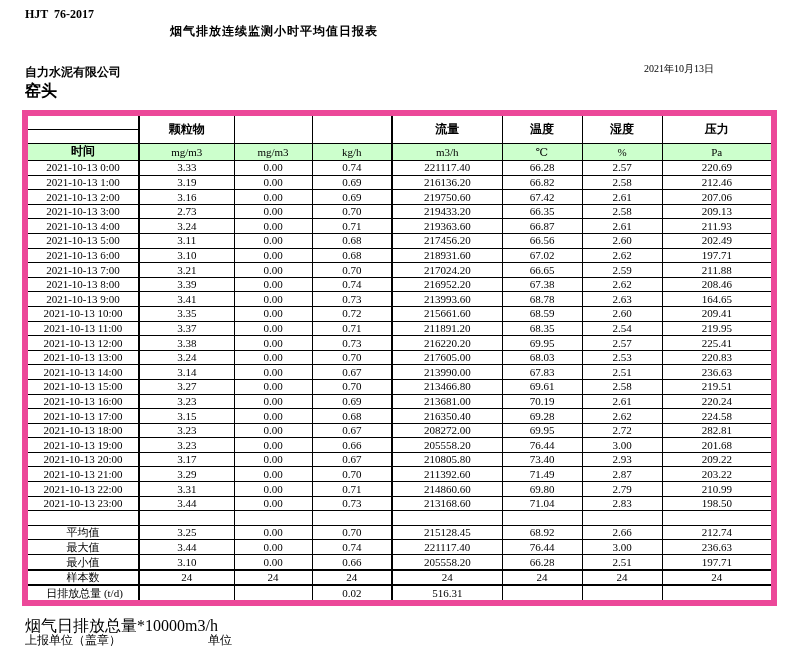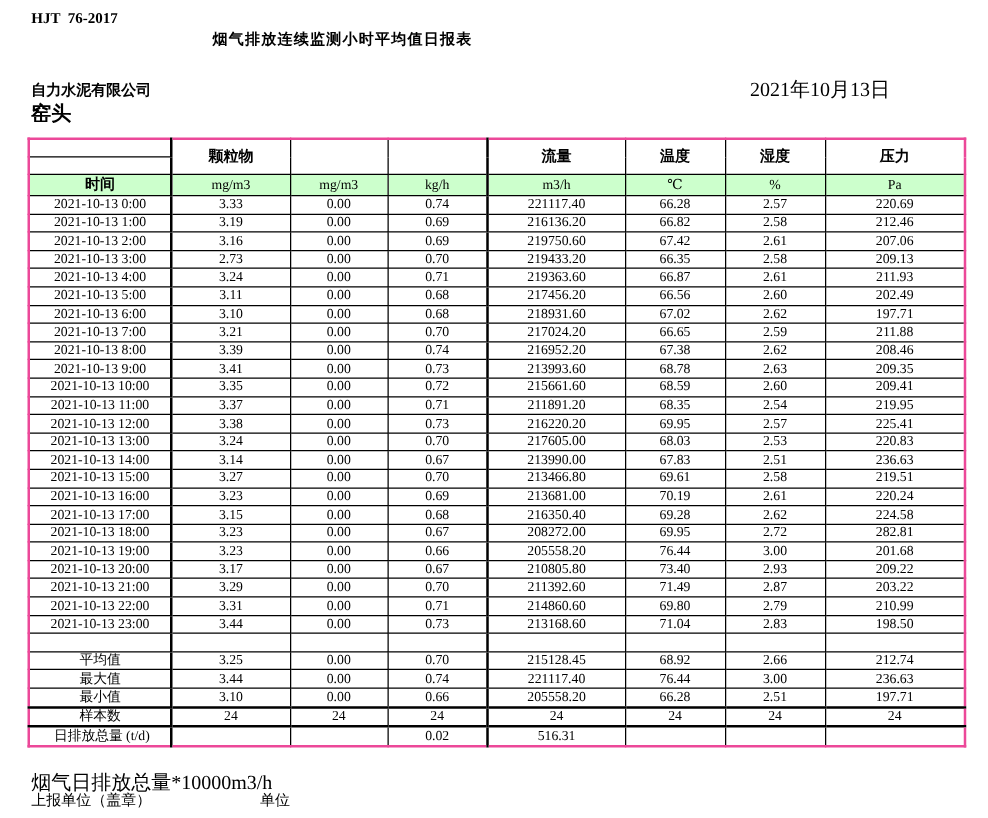--- a/index.html
+++ b/index.html
@@ -6,29 +6,29 @@
   body{
     width:790px;height:654px;background:#ffffff;color:#000;
     font-family:"Liberation Serif","DejaVu Serif",serif;
     position:relative;overflow:hidden;
   }
   .abs{position:absolute;}
   #std{left:25px;top:7px;font-weight:bold;font-size:12px;white-space:pre;}
   #title{left:170px;top:23px;font-weight:bold;font-size:12px;letter-spacing:1px;}
   #company{left:25px;top:64px;font-weight:bold;font-size:12px;}
   #site{left:25px;top:81px;font-weight:bold;font-size:16px;}
-  #date{left:600px;top:62px;font-size:16px;}
+  #date{left:644px;top:62px;font-size:10px;}
   #footnote{left:25px;top:616px;font-size:16px;}
   #report-unit{left:25px;top:632px;font-size:12px;}
   #unit-label{left:208px;top:632px;font-size:12px;text-align:center;}
 
   table#report{
     position:absolute;left:22px;top:110px;width:749px;
     border-collapse:collapse;table-layout:fixed;
-    border:2px solid #ec4899;
+    border:6px solid #ec4899;
   }
   #report td{
     border:1px solid #000;
     font-size:11px;line-height:1.15;
     text-align:center;vertical-align:middle;
     padding:0;height:13.6px;
     overflow:hidden;white-space:nowrap;
   }
   #report td:first-child{border-right-width:2px;}
   #report td:nth-child(5){border-left-width:2px;}
@@ -178,21 +178,21 @@
         <td>208.46</td>
       </tr>
       <tr>
         <td>2021-10-13 9:00</td>
         <td>3.41</td>
         <td>0.00</td>
         <td>0.73</td>
         <td>213993.60</td>
         <td>68.78</td>
         <td>2.63</td>
-        <td>209.35</td>
+        <td>164.65</td>
       </tr>
       <tr>
         <td>2021-10-13 10:00</td>
         <td>3.35</td>
         <td>0.00</td>
         <td>0.72</td>
         <td>215661.60</td>
         <td>68.59</td>
         <td>2.60</td>
         <td>209.41</td>

